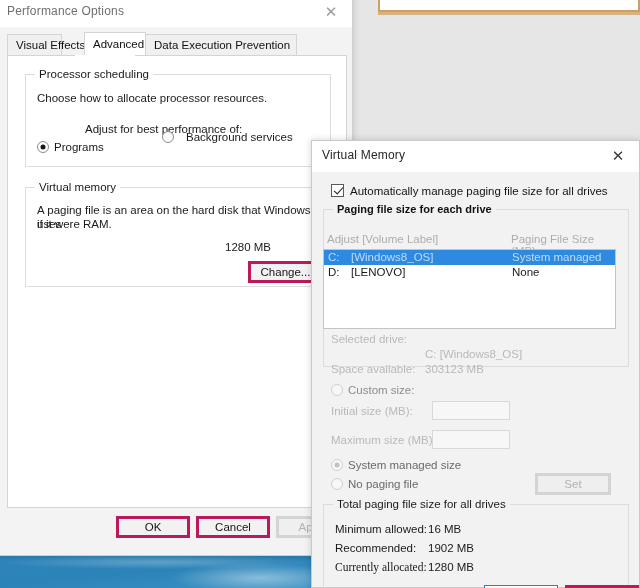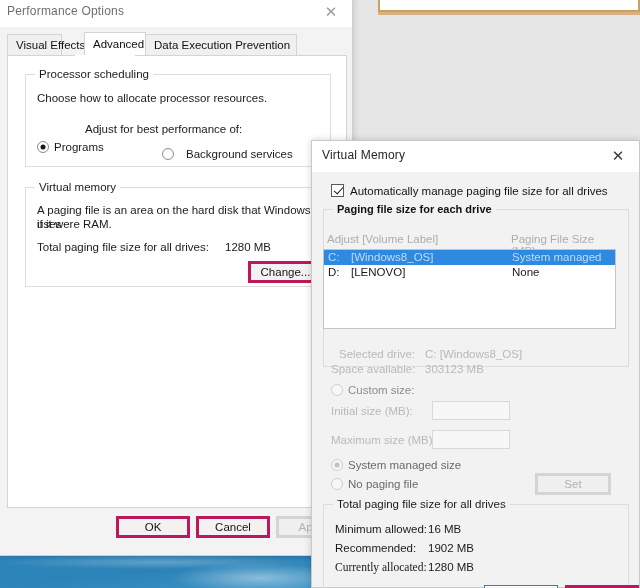--- a/index.html
+++ b/index.html
@@ -399,33 +399,32 @@
 
         <div class="gb-text" style="left:11px; top:16px;">Choose how to allocate processor resources.</div>
 
         <div class="gb-text" style="left:11px; top:47px;margin-left:48px;">Adjust for best performance of:</div>
 
         <div class="radio checked" style="left:11px; top:66px;">
           <span class="dot"></span>
           <span>Programs</span>
         </div>
 
-        <div class="radio" style="left:136px; top:73px;gap:12px;">
+        <div class="radio" style="left:136px; top:56px;gap:12px;">
           <span class="dot"></span>
           <span>Background services</span>
         </div>
       </div>
 
       <div class="groupbox" style="left:17px; top:131px; width:306px; height:100px;">
         <div class="group-legend">Virtual memory</div>
 
         <div class="gb-text" style="left:11px; top:15px;">A paging file is an area on the hard disk that Windows uses</div>
         <div class="gb-text" style="left:11px; top:29px;">if it were RAM.</div>
 
-        <div class="gb-text" style="left:11px; top:52px;">Total paging file size for all drives:</div>
         <div class="gb-text" style="left:199px; top:52px;">1280 MB</div>
 
         <div class="btn" style="left:222px; top:73px; width:75px; height:22px;">Change...</div>
       </div>
 
     </div>
 
     <div class="btn" style="left:119px; top:489px; width:74px; height:22px;">OK</div>
     <div class="btn" style="left:199px; top:489px; width:74px; height:22px;">Cancel</div>
     <div class="btn disabled" style="left:279px; top:489px; width:74px; height:22px;">Apply</div>
@@ -464,21 +463,21 @@
         <span class="cell-label">[Windows8_OS]</span>
         <span class="cell-size">System managed</span>
       </div>
       <div class="list-row">
         <span class="cell-drive">D:</span>
         <span class="cell-label">[LENOVO]</span>
         <span class="cell-size">None</span>
       </div>
     </div>
 
-    <div class="kv-label" style="left:19px; top:177px;margin-left:8px;">Selected drive:</div>
+    <div class="kv-label" style="left:19px; top:162px;">Selected drive:</div>
     <div class="kv-value" style="left:113px; top:177px;">C:  [Windows8_OS]</div>
 
     <div class="kv-label" style="left:19px; top:192px;">Space available:</div>
     <div class="kv-value" style="left:113px; top:192px;">303123 MB</div>
 
     <div class="radio disabled" style="left:19px; top:213px;">
       <span class="dot"></span>
       <span style="color:#8c8c8c;">Custom size:</span>
     </div>
 

